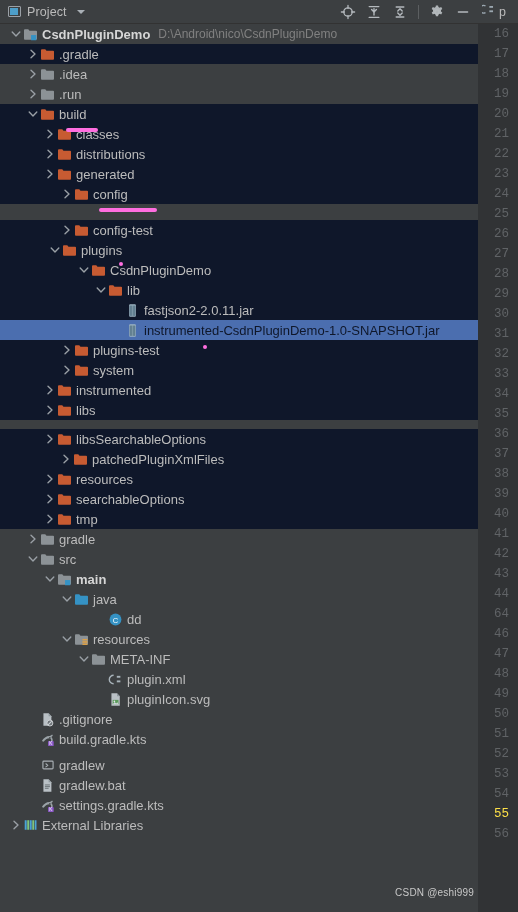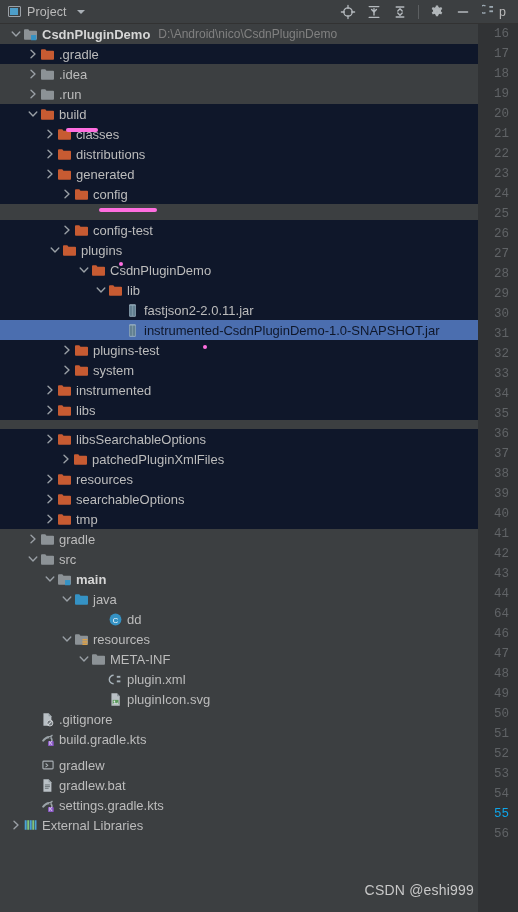--- a/index.html
+++ b/index.html
@@ -128,24 +128,24 @@
     position: absolute; left: 0; top: 24px; right: 0; bottom: 0;
     overflow: hidden;
   }
   .ln {
     height: 20px; line-height: 20px;
     text-align: right; padding-right: 9px;
     color: #606366; font-size: 12.5px;
     font-family: "Liberation Mono", monospace;
     position: relative;
   }
-  .ln.current { color: #0ea5e9; }
+  .ln.current { color: #fde047; }
   .watermark {
     position: absolute; right: 44px; bottom: 14px;
-    color: #c8c8c8; font-size: 14px;
+    color: #c8c8c8; font-size: 10px;
     letter-spacing: .2px;
     z-index: 40;
   }
 </style>
 </head>
 <body>
 
 <div id="app">
 
   <div class="gutter">

